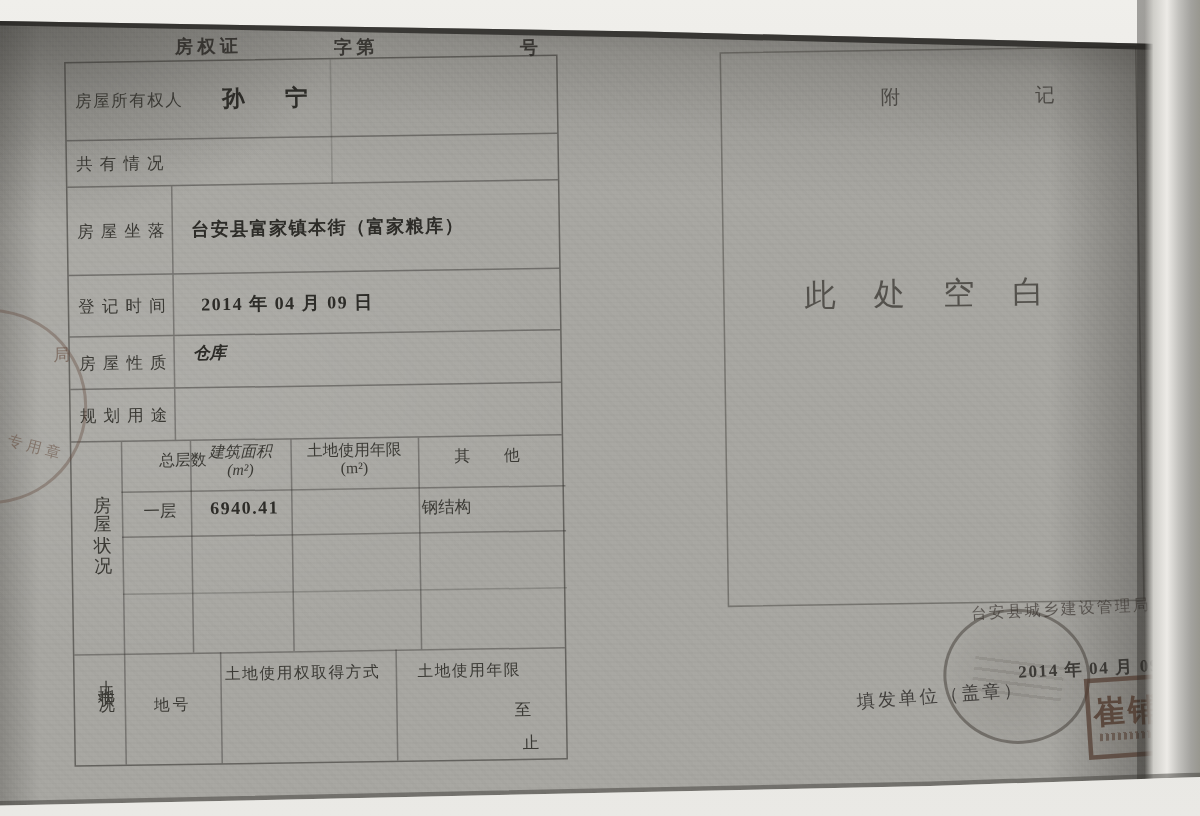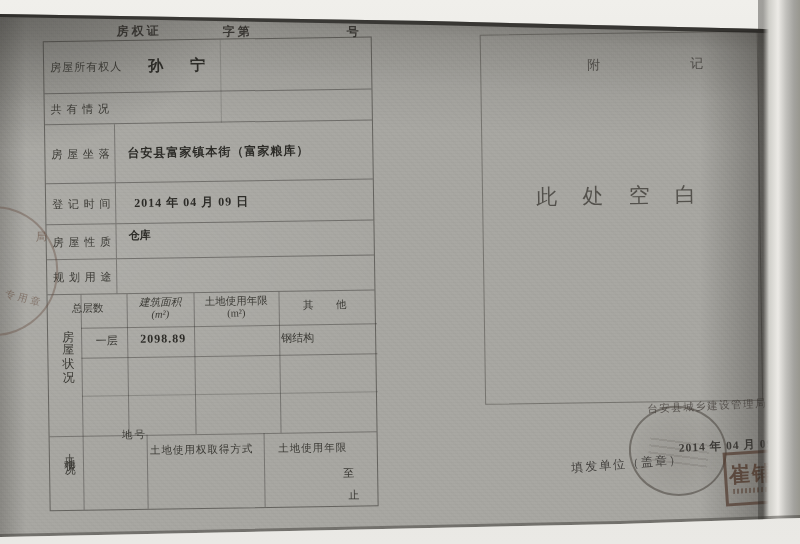--- a/index.html
+++ b/index.html
@@ -110,64 +110,64 @@
         <span class="val" style="padding-left:12px;letter-spacing:1px;">台安县富家镇本街（富家粮库）</span>
       </div>
 
       <div class="row" style="top:142px;height:41px;">
         <span class="lbl cellsep" style="width:70px;">登 记 时 间</span>
         <span class="val" style="padding-left:18px;letter-spacing:1px;">2014 年 04 月 09 日</span>
       </div>
 
       <div class="row" style="top:183px;height:35px;">
         <span class="lbl cellsep" style="width:70px;">房 屋 性 质</span>
-        <span class="val" style="padding-left:12px;font-size:11px;transform:translateY(-6px);">仓库</span>
+        <span class="val" style="padding-left:12px;font-size:11px;transform:translateY(-6px);font-style:italic;">仓库</span>
       </div>
 
       <div class="row" style="top:218px;height:35px;">
         <span class="lbl cellsep" style="width:70px;">规 划 用 途</span>
         <span class="val"></span>
       </div>
 
       <div>
         <div class="sidelabel" style="left:11px;top:278px;height:104px;letter-spacing:14px;">房屋状况</div>
 
         <div class="vline" style="left:33px;top:253px;height:141px;"></div>
         <div class="vline" style="left:79px;top:253px;height:141px;"></div>
         <div class="vline" style="left:146px;top:253px;height:141px;"></div>
         <div class="vline" style="left:231px;top:253px;height:141px;"></div>
 
         <div class="hline" style="top:286px;left:33px;width:296px;"></div>
         <div class="hline" style="top:316px;left:33px;width:296px;"></div>
         <div class="hline faint" style="top:354px;left:33px;width:296px;"></div>
         <div class="hline" style="top:394px;"></div>
 
-        <div class="colhead" style="left:17px;top:261px;width:46px;">总层数</div>
+        <div class="colhead" style="left:44px;top:261px;width:46px;text-align:right;">总层数</div>
         <div class="colhead" style="left:79px;top:256px;width:67px;font-style:italic;">
           <span>建筑面积</span><br>
           <span>(m²)</span>
         </div>
         <div class="colhead" style="left:146px;top:256px;width:85px;">
           <span>土地使用年限</span><br>
           <span>(m²)</span>
         </div>
         <div class="colhead" style="left:231px;top:261px;width:98px;letter-spacing:6px;">其　他</div>
 
         <span class="abs" style="left:38px;top:292px;width:41px;text-align:center;font-size:11px;color:#3a3934;">一层</span>
-        <span class="abs val" style="left:92px;top:291px;letter-spacing:1px;">2098.89</span>
+        <span class="abs val" style="left:92px;top:291px;letter-spacing:1px;">6940.41</span>
         <span class="abs" style="left:160px;top:292px;font-size:11px;"></span>
         <span class="abs" style="left:233px;top:292px;font-size:11px;color:#3a3934;">钢结构</span>
       </div>
 
       <div>
         <div class="sidelabel" style="left:12px;top:402px;height:60px;letter-spacing:4px;font-size:11px;">土地状况</div>
         <div class="vline" style="left:33px;top:394px;height:74px;"></div>
         <div class="vline" style="left:97px;top:394px;height:74px;"></div>
         <div class="vline" style="left:214px;top:394px;height:74px;"></div>
-        <div class="colhead" style="left:33px;top:388px;width:64px;letter-spacing:2px;padding-left:20px;">地号</div>
+        <div class="colhead" style="left:33px;top:424px;width:64px;letter-spacing:2px;">地号</div>
         <div class="colhead" style="left:99px;top:404px;width:106px;letter-spacing:1px;">土地使用权取得方式</div>
         <div class="colhead" style="left:219px;top:404px;width:88px;letter-spacing:1px;">土地使用年限</div>
         <span class="abs" style="left:293px;top:428px;font-size:11px;color:#3a3934;">至</span>
         <span class="abs" style="left:298px;top:450px;font-size:11px;color:#3a3934;">止</span>
       </div>
     </div>
 
     <div class="rpanel">
       <span class="fuji" style="left:106px;">附</span>
       <span class="fuji" style="left:209px;">记</span>

